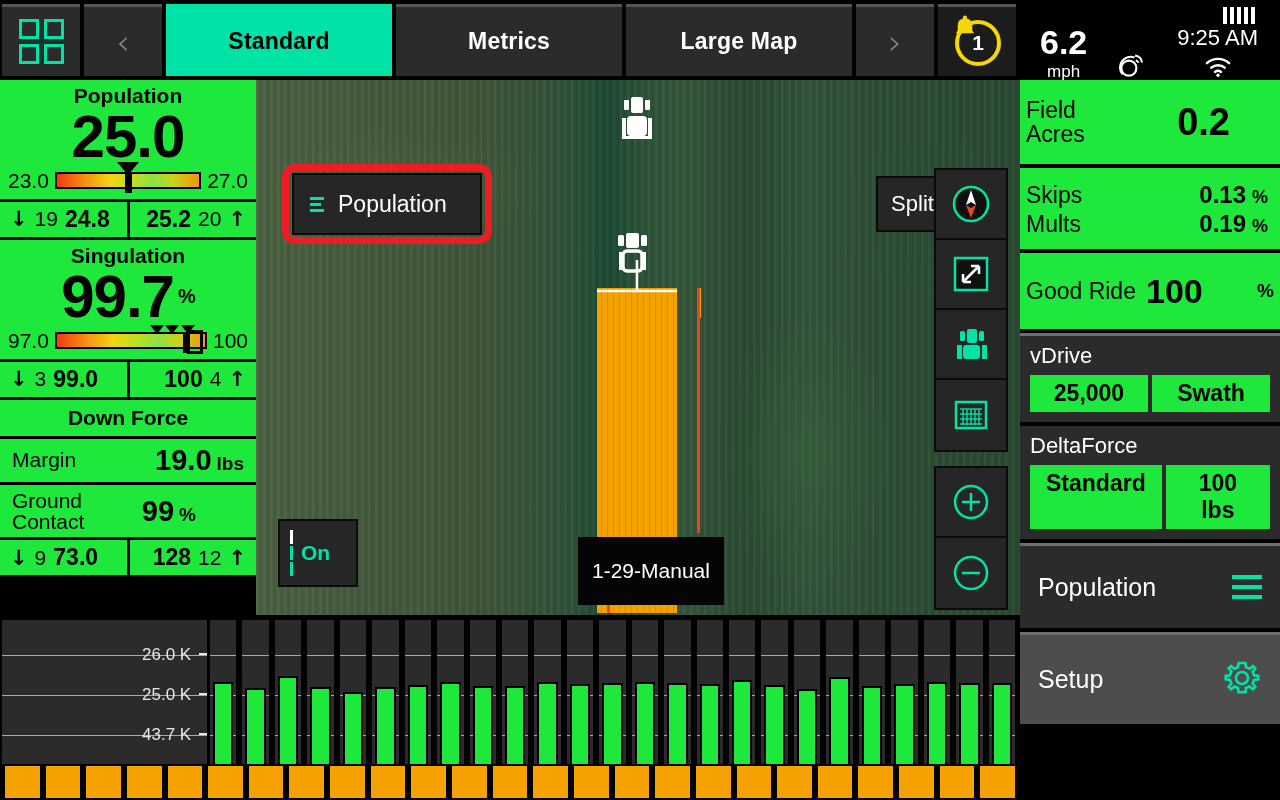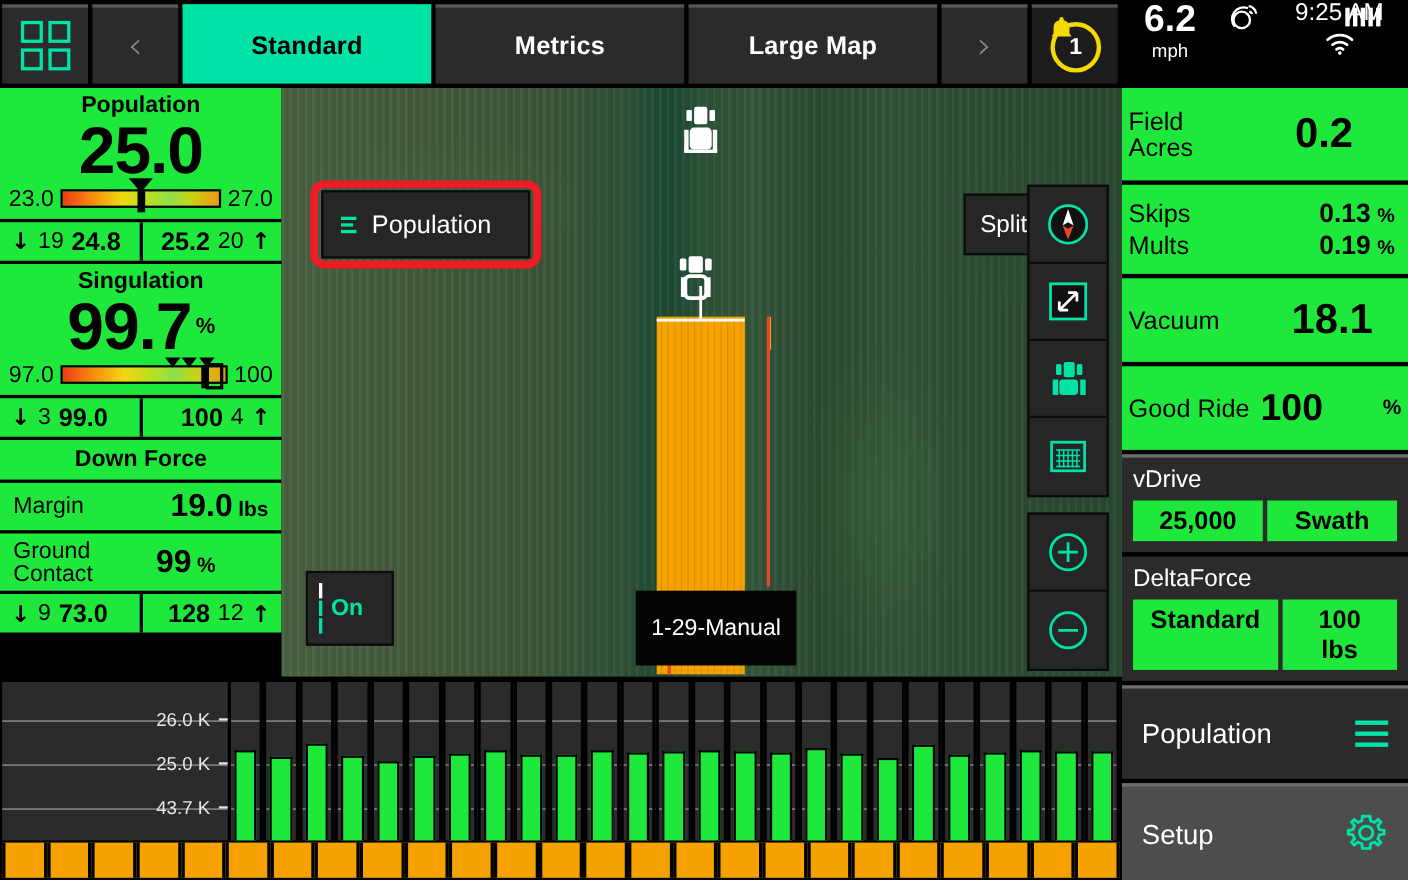--- a/index.html
+++ b/index.html
@@ -17,21 +17,21 @@
     position:relative; background:#2b2b2b; margin:4px 2px 4px 2px;
     display:flex; align-items:center; justify-content:center;
     border-top:3px solid #555;
   }
   .tb-grid { width:78px; }
   .tb-arrow { width:78px; }
   .tb-tab { flex:1; font-size:23px; font-weight:bold; color:#fff; letter-spacing:0.2px; }
   .tb-tab.active { background:#00e3a6; color:#000; border-top:3px solid #00e3a6; }
   .tb-alert { width:78px; background:#1c1c1c; border-top:3px solid #555; }
   .tb-status { width:262px; background:#000; border:none; margin:0; display:flex;
-               align-items:flex-start; justify-content:space-around; padding:0 8px; }
+               align-items:flex-end; justify-content:space-around; padding:0 8px; }
 
   .grid-icon { display:grid; grid-template-columns:1fr 1fr; gap:5px; }
   .grid-icon i { display:block; width:20px; height:20px; border:3px solid #00e3a6; }
 
   .chev { color:#8a8a8a; font-size:34px; font-weight:300; line-height:1; font-family:"DejaVu Sans", sans-serif;}
 
   .alert-wrap { position:relative; width:56px; height:56px; }
   .alert-ring { position:absolute; left:6px; top:6px; width:46px; height:46px; border:4px solid #f5d800;
                 border-radius:50%; }
   .alert-count { position:absolute; left:6px; top:6px; width:46px; height:46px; display:flex;
@@ -490,24 +490,20 @@
         <span class="v" style="margin-left:auto;">0.13</span>
         <span class="u">%</span>
       </div>
       <div class="rc-line">
         <span class="l">Mults</span>
         <span class="v" style="margin-left:auto;">0.19</span>
         <span class="u">%</span>
       </div>
     </div>
 
-    <div class="rc rc-flex" style="height:76px;">
-      <span class="rc-label">Vacuum</span>
-      <span class="rc-val" style="margin-left:auto;margin-right:26px;">18.1</span>
-    </div>
 
     <div class="rc rc-flex" style="height:76px;">
       <span class="rc-label">Good Ride</span>
       <span class="rc-val sm" style="margin-left:10px;">100</span>
       <span class="rc-unit" style="margin-left:auto;">%</span>
     </div>
 
     <div class="darkcard">
       <div class="hdr">vDrive</div>
       <div class="pillrow">

